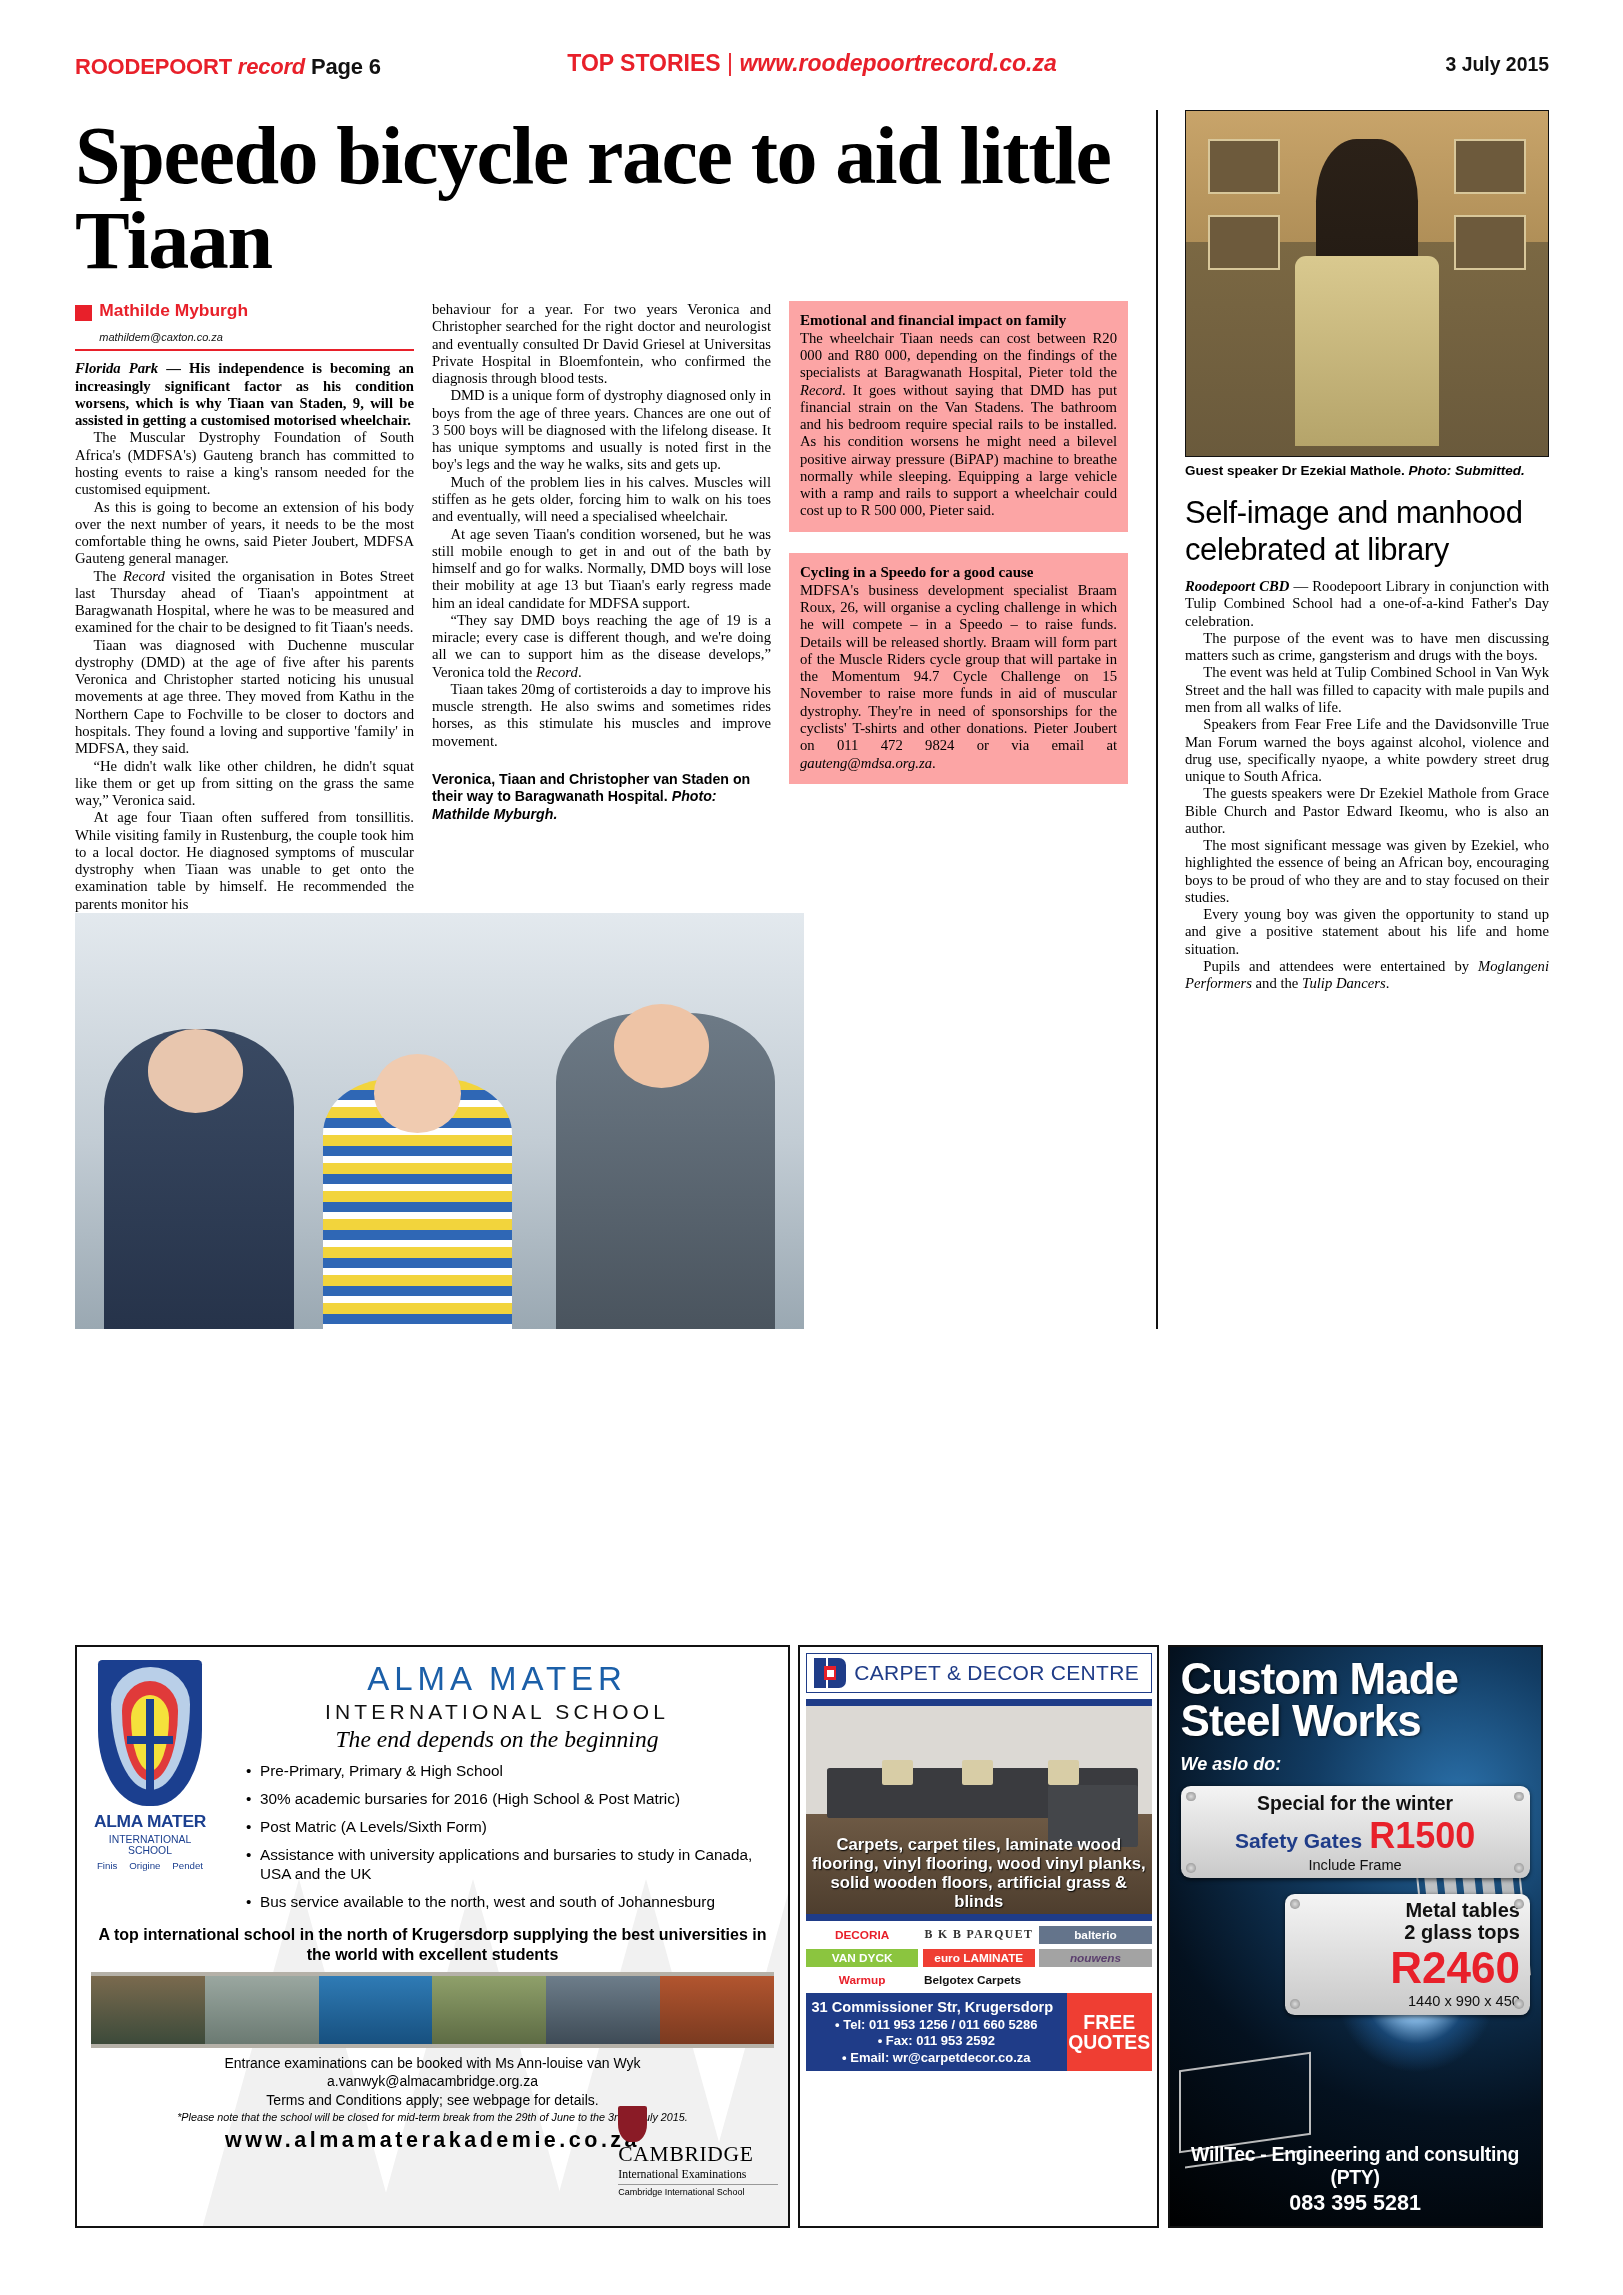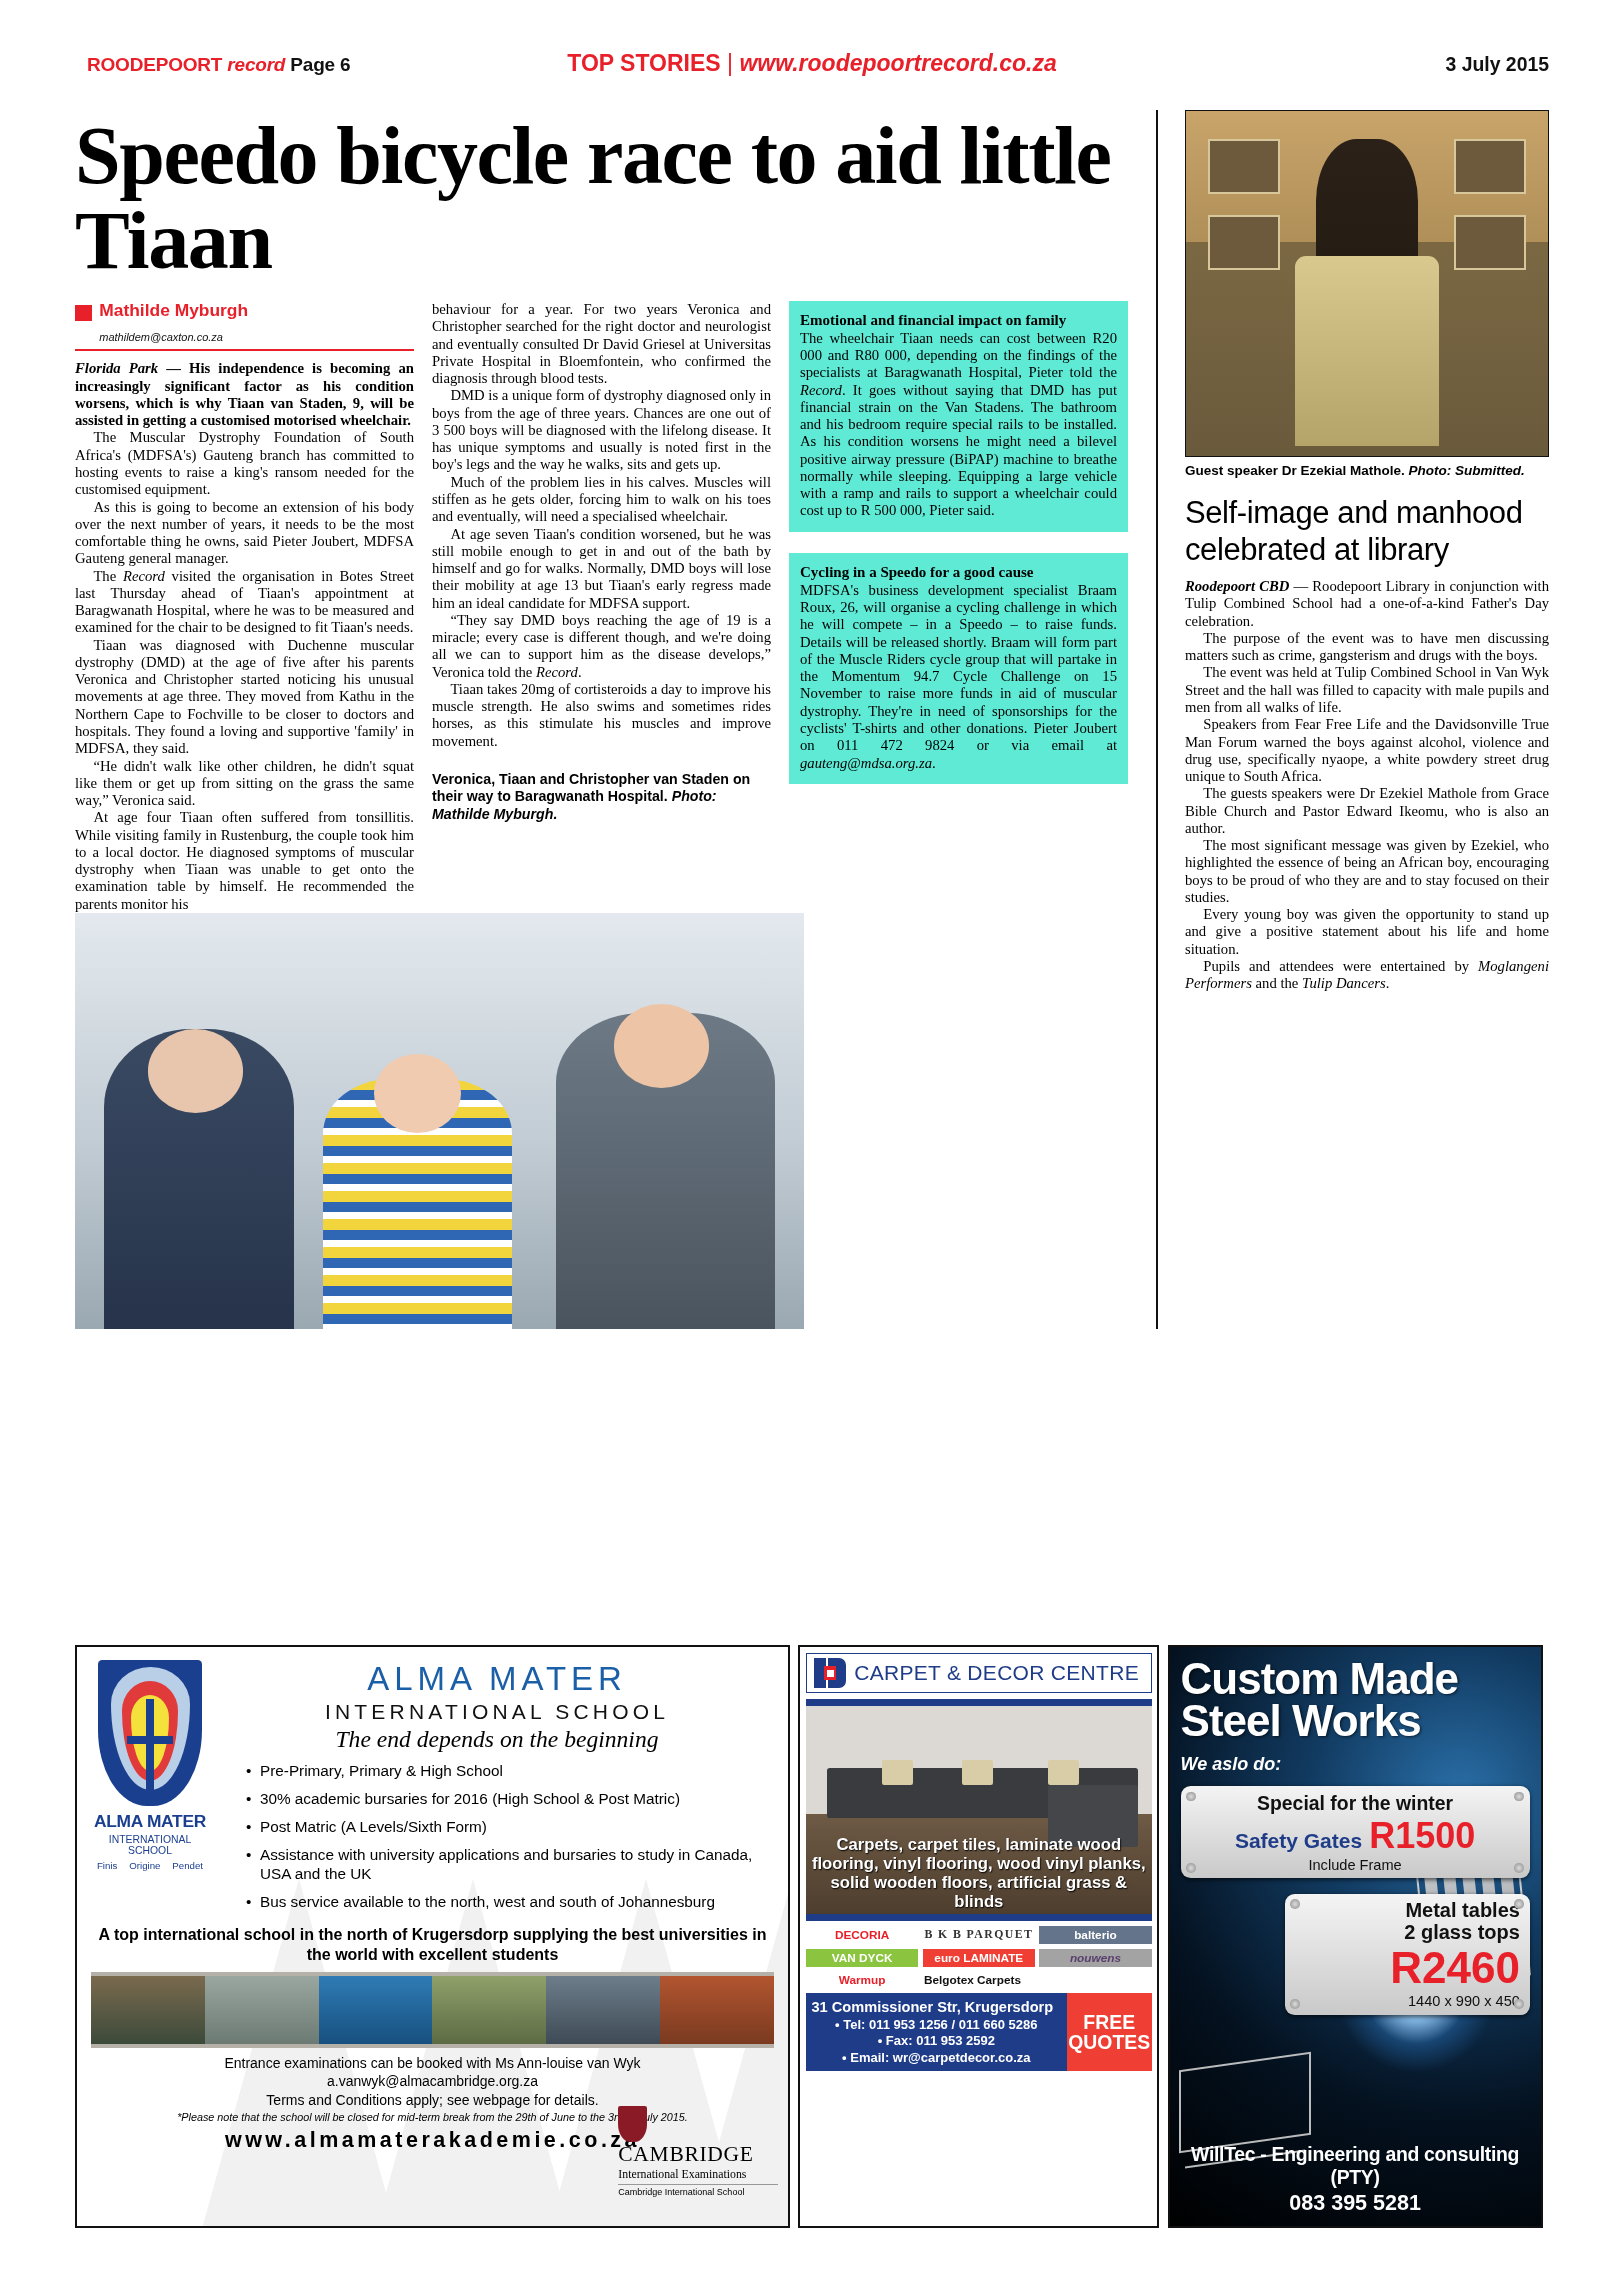--- a/index.html
+++ b/index.html
@@ -6,22 +6,22 @@
   html, body { background: #fff; }
   body {
     width: 1624px; height: 2295px;
     font-family: "Liberation Serif", serif;
     color: #000; position: relative; overflow: hidden;
   }
   .page { position: absolute; inset: 0; padding: 0 75px; }
 
   
   .masthead { position: relative; height: 49px; margin-top: 50px; }
-  .mh-left { position: absolute; left: 12px; top: 4.2px; font-family:"Liberation Sans",sans-serif;
-             font-size: 19px; font-weight: 700; letter-spacing: -0.2px; }
+  .mh-left { position: absolute; left: 0; top: 4.2px; font-family:"Liberation Sans",sans-serif;
+             font-size: 22px; font-weight: 700; letter-spacing: -0.2px; }
   .mh-left .red { color: #e8202a; }
   .mh-left .ital { font-style: italic; color: #e8202a; font-weight: 700; }
   .mh-left .pg { color: #111; }
   .mh-center { position: absolute; left: 50%; transform: translateX(-50%); top: 0;
                font-family:"Liberation Sans",sans-serif; font-size: 23px; font-weight: 700;
                color: #e8202a; white-space: nowrap; }
   .mh-center .bar { color: #e8202a; font-weight: 400; }
   .mh-center .site { font-style: italic; }
   .mh-right { position: absolute; right: 0; top: 2.8px; font-family:"Liberation Sans",sans-serif;
               font-size: 19.4px; font-weight: 700; color: #111; }
@@ -57,21 +57,21 @@
              color: #e8202a; line-height: 1.1; }
   .by-mail { font-family:"Liberation Sans",sans-serif; font-size: 11px; font-style: italic;
              color: #111; line-height: 1.2; margin-top: 11px; }
   .by-rule { height: 2.1px; background: #e8202a; margin-top: 4.2px; }
 
   .lead { font-weight: 700; text-indent: 0 !important; }
   .lead .place { font-style: italic; }
   em.it { font-style: italic; }
 
   
-  .gbox { background: #5eead4; padding: 11px 11px 12.5px 11px; }
+  .gbox { background: #fca5a5; padding: 11px 11px 12.5px 11px; }
   .gbox h4 { font-size: 15px; font-weight: 700; margin-bottom: 0.7px; }
   .gbox.second { margin-top: 21px; }
 
   
   .photo-cap { font-family:"Liberation Sans",sans-serif; font-weight: 700; font-size: 14.2px;
                line-height: 1.22; margin-top: 21px; }
   .photo-cap .src { font-style: italic; }
 
   
   .mainphoto { position: absolute; left: 0; bottom: 0; width: 729px; height: 416px; }

